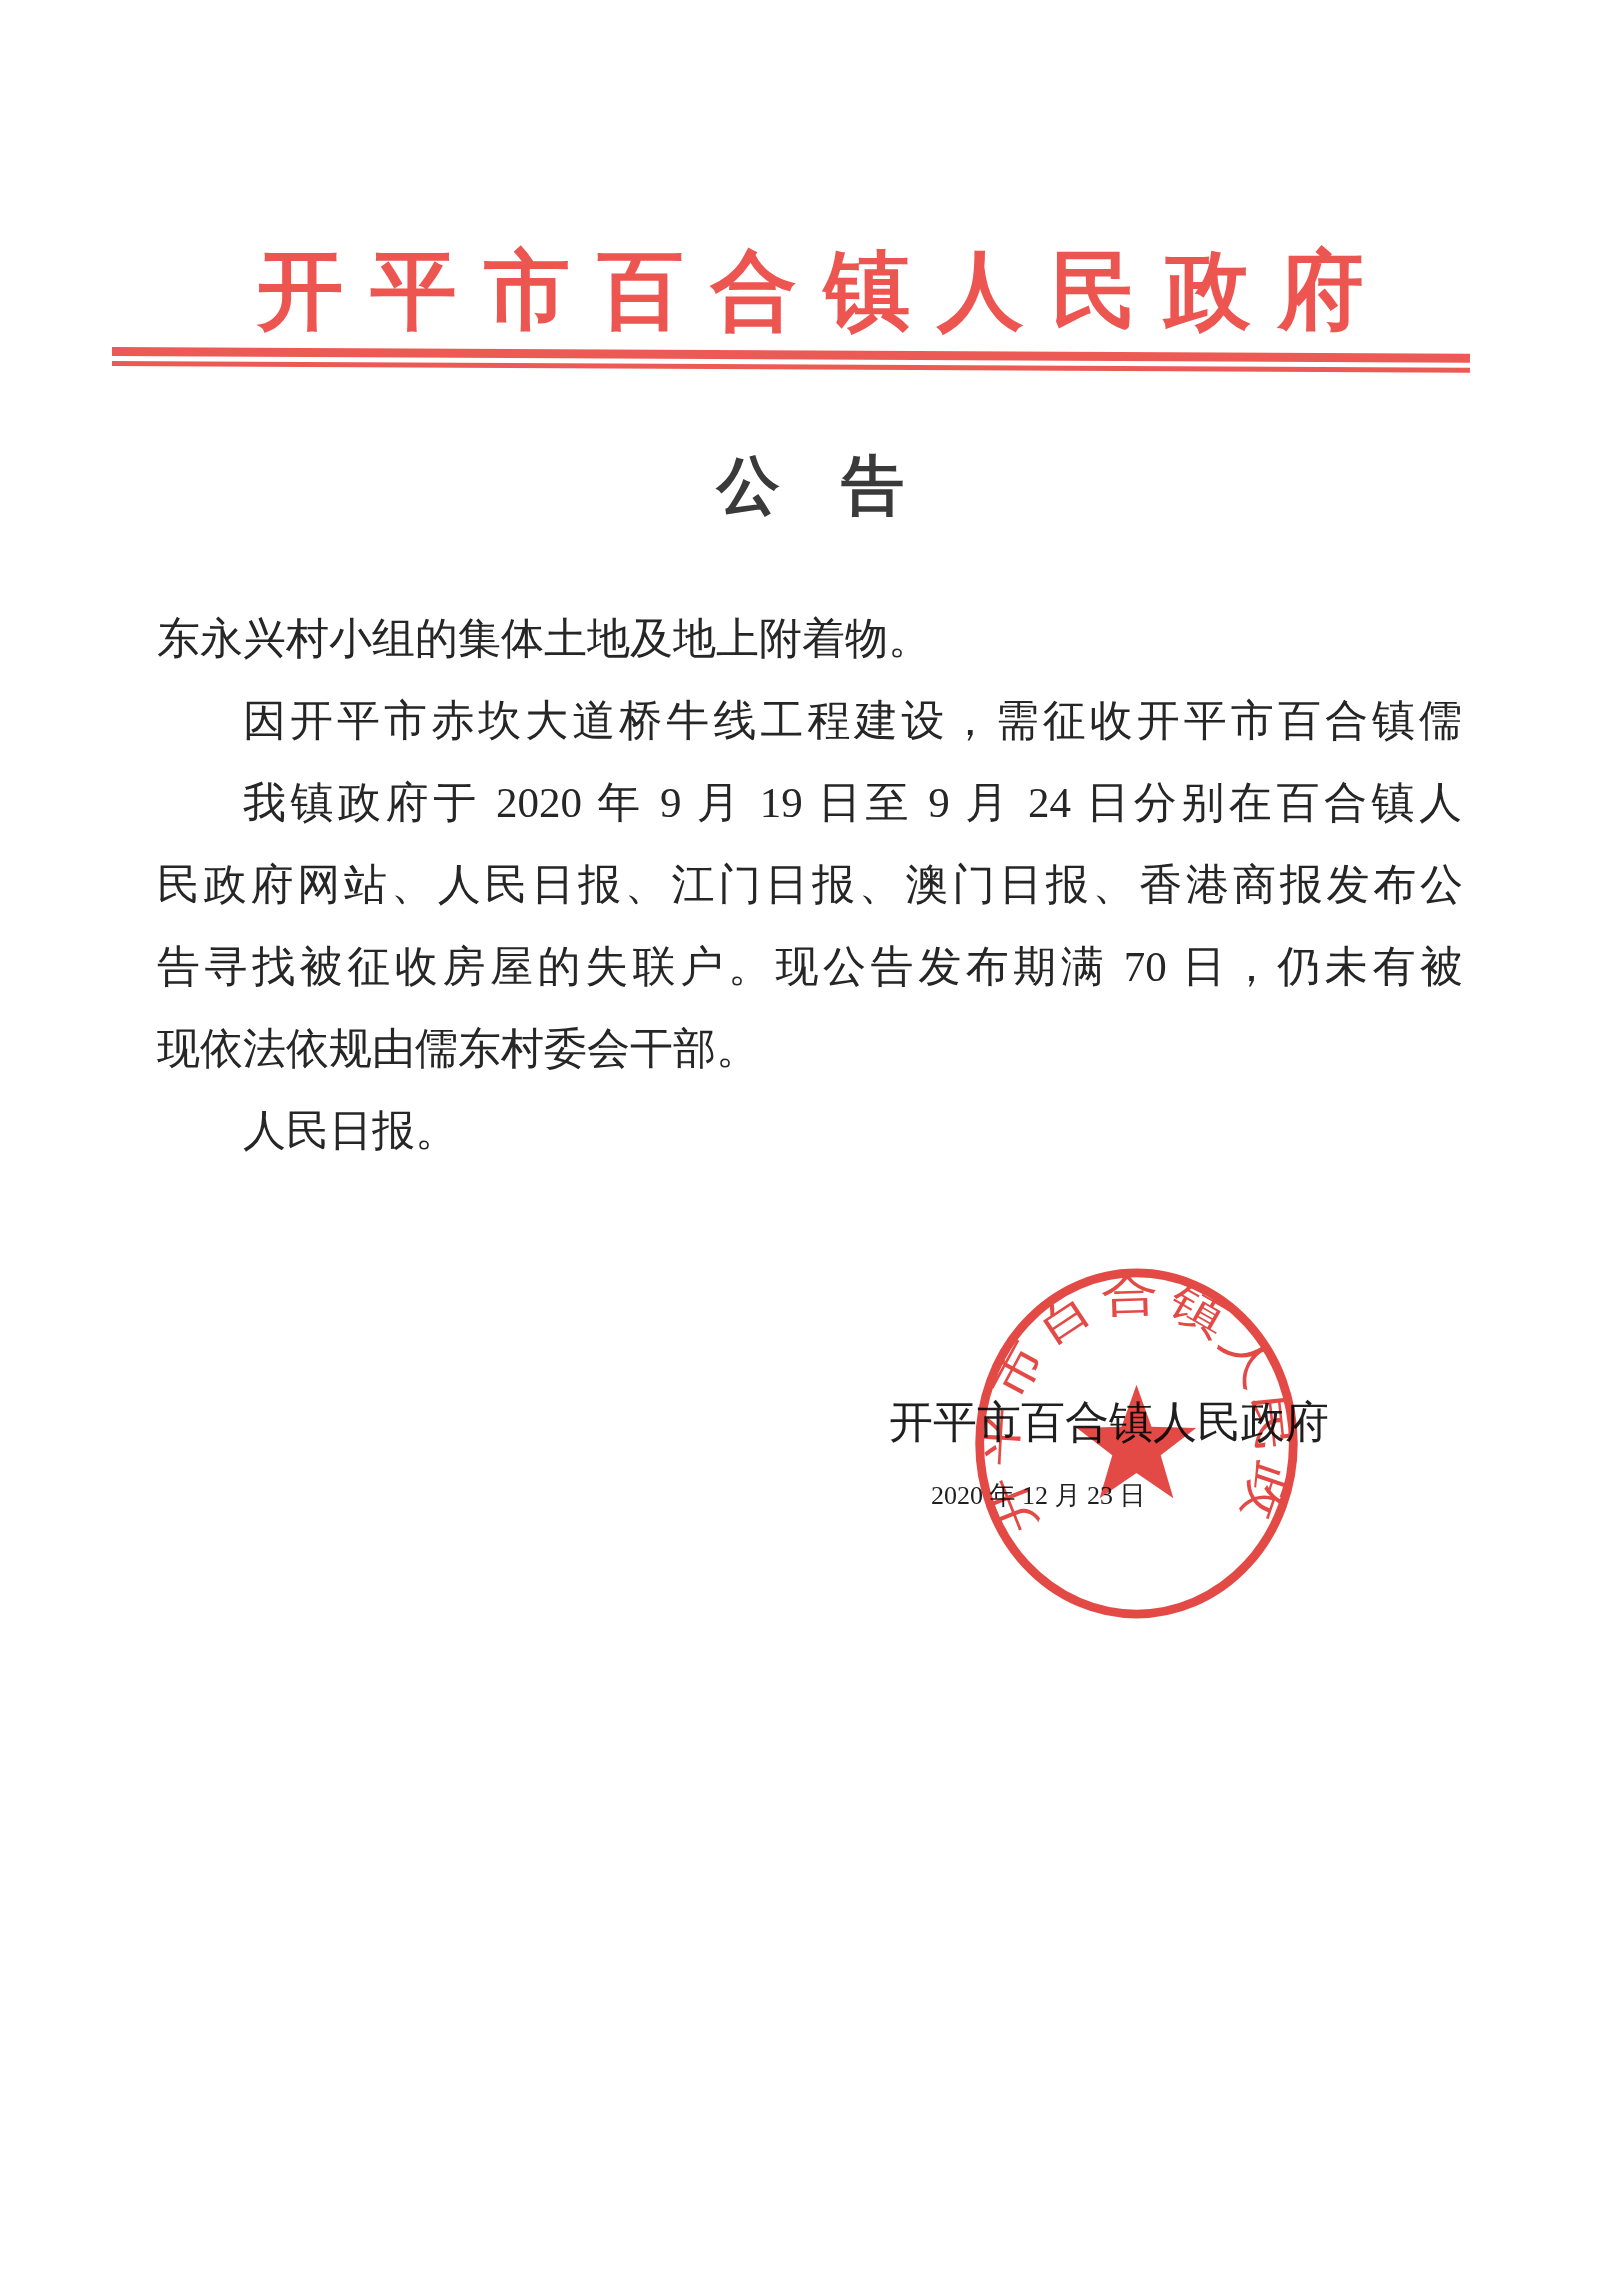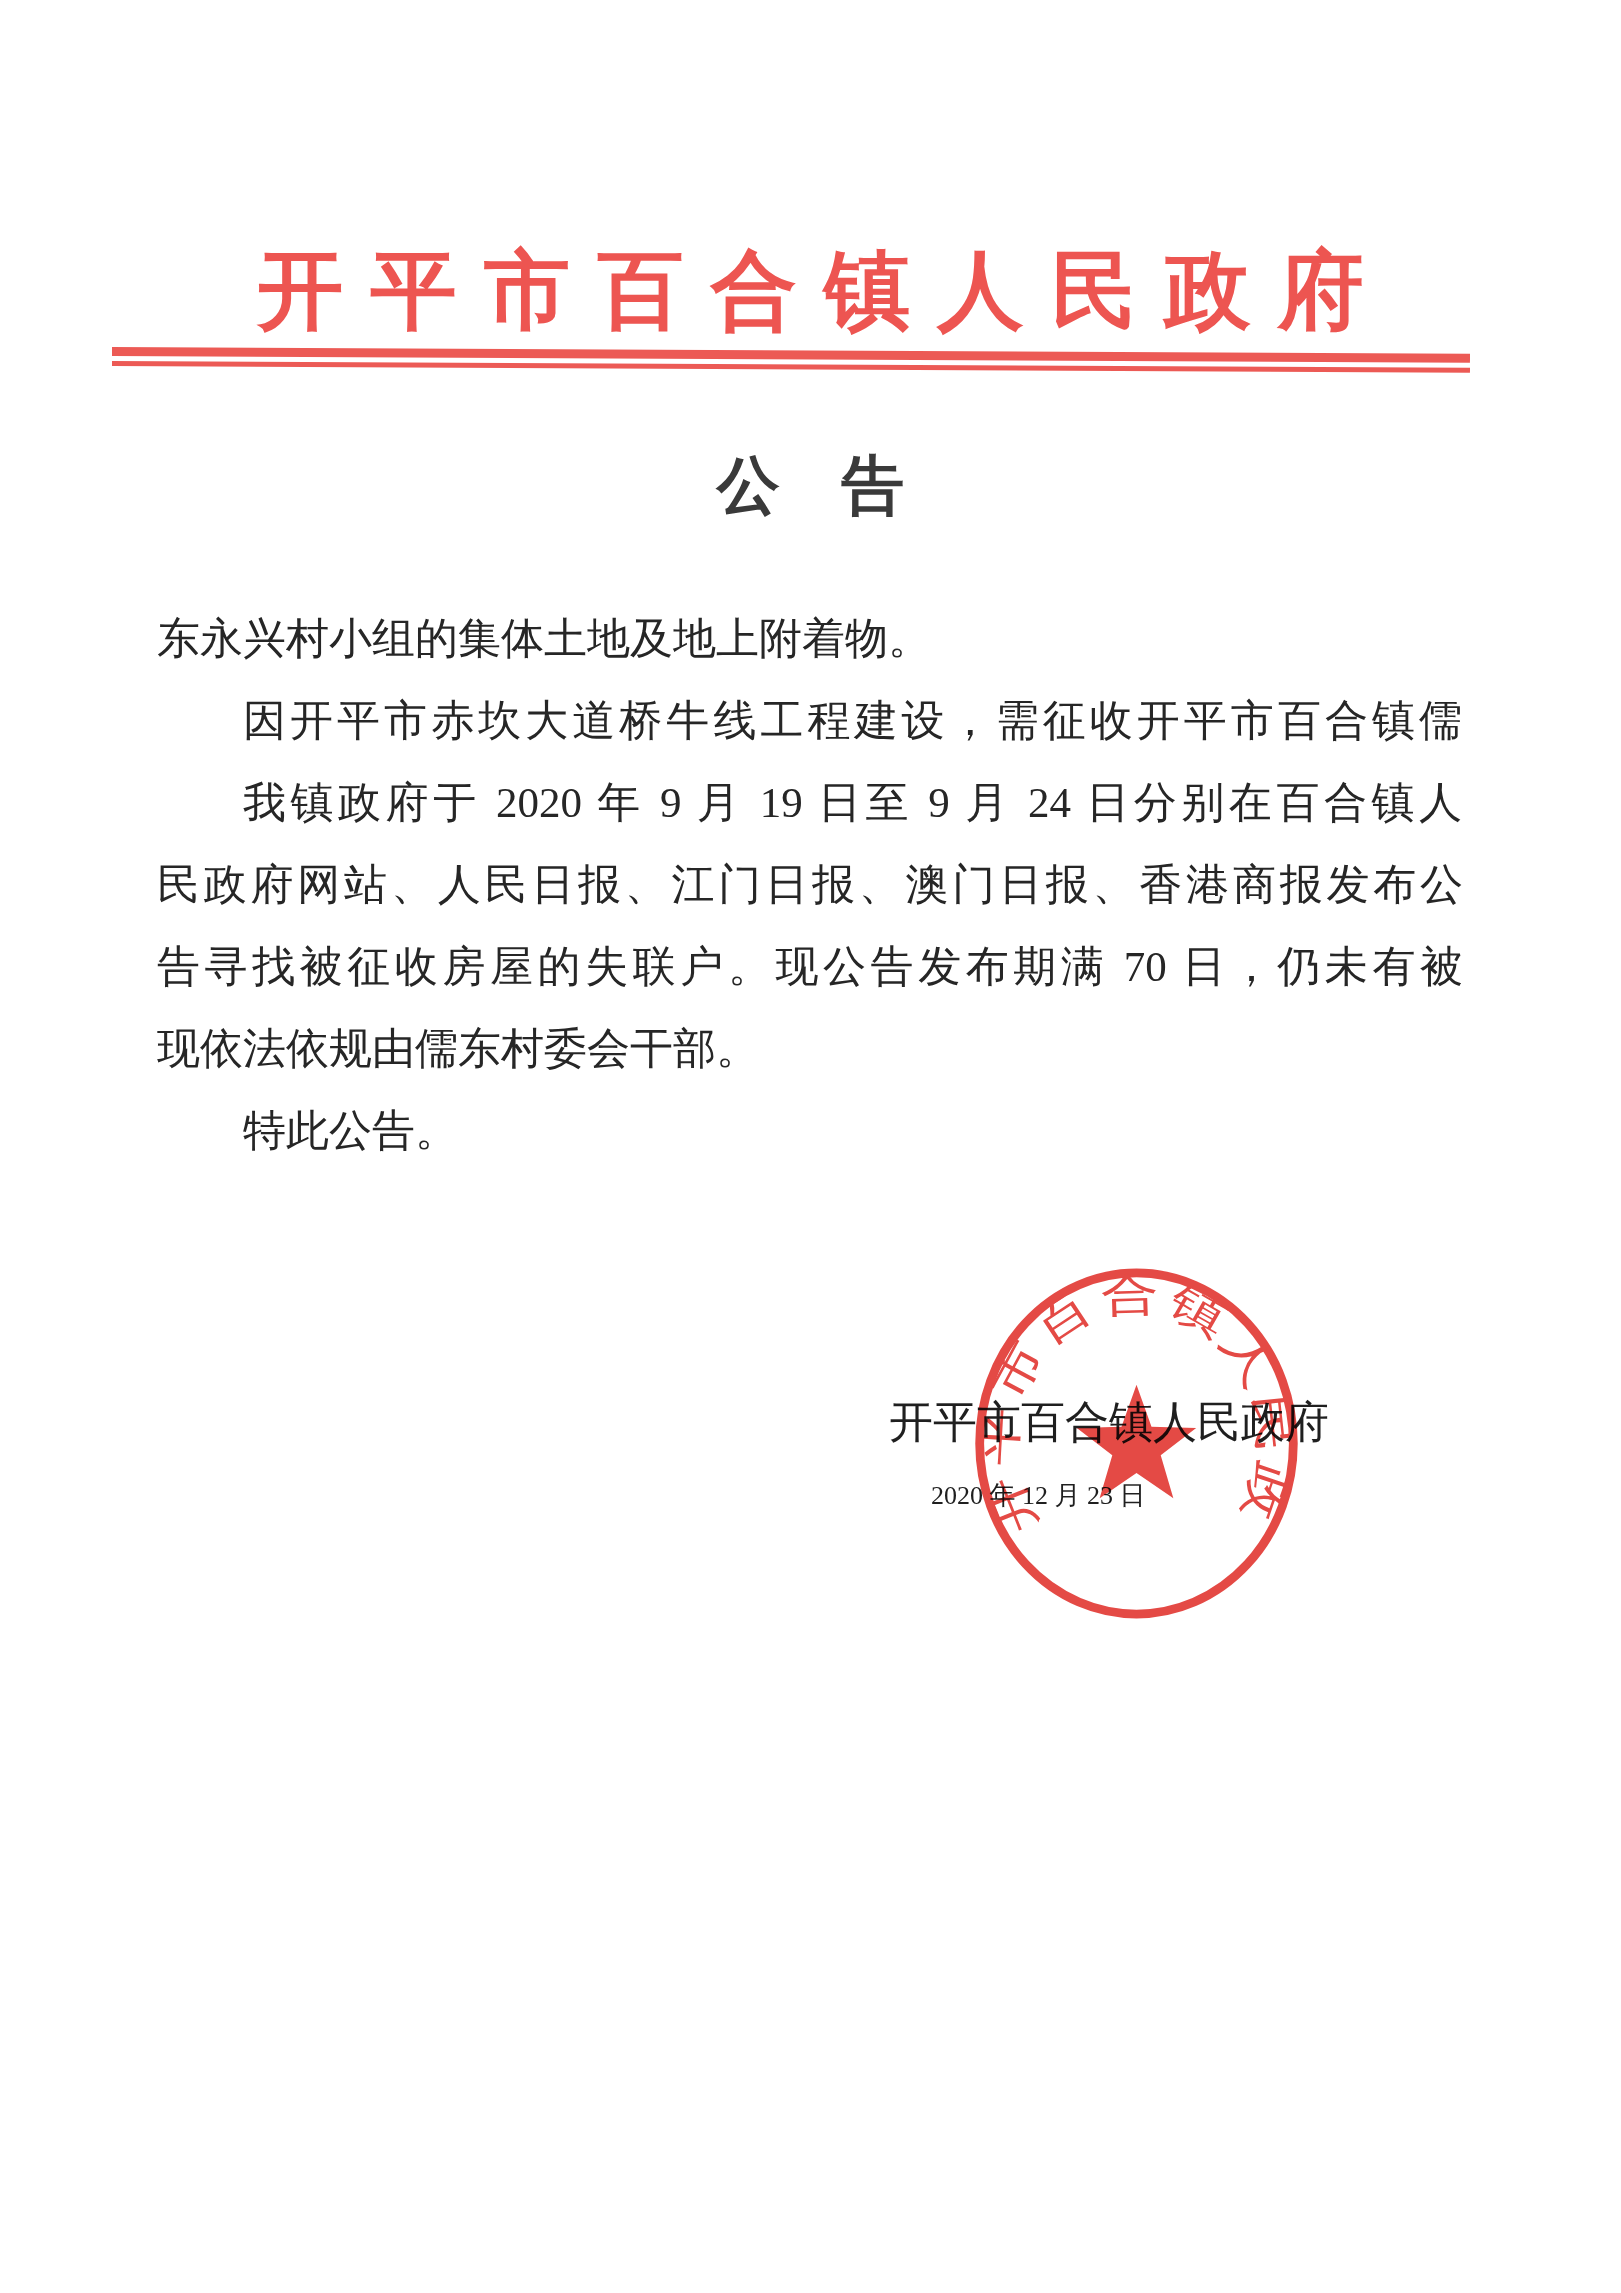--- a/index.html
+++ b/index.html
@@ -76,21 +76,21 @@
 
   <div class="doc-title">公 告</div>
 
   <div class="body-text">
     <div class="line">东永兴村小组的集体土地及地上附着物。</div>
     <div class="line just indent">因开平市赤坎大道桥牛线工程建设，需征收开平市百合镇儒</div>
     <div class="line just indent">我镇政府于 2020 年 9 月 19 日至 9 月 24 日分别在百合镇人</div>
     <div class="line just">民政府网站、人民日报、江门日报、澳门日报、香港商报发布公</div>
     <div class="line just">告寻找被征收房屋的失联户。现公告发布期满 70 日，仍未有被</div>
     <div class="line">现依法依规由儒东村委会干部。</div>
-    <div class="line indent">特此公告。</div>
+    <div class="line indent">人民日报。</div>
   </div>
 
   <div class="signature">开平市百合镇人民政府</div>
   <div class="sign-date">2020 年 12 月 23 日</div>
 
   <div class="seal">
     <svg width="345" height="365" viewBox="0 0 352 372">
       <ellipse cx="176" cy="186" rx="160" ry="174" fill="none" stroke="#e23c37" stroke-width="9"></ellipse>
       <polygon points="176,126 191.3,169 236.9,170.2 200.7,198 213.6,241.8 176,216 138.4,241.8 151.3,198 115.1,170.2 160.7,169" fill="#e23c37"></polygon>
       <path id="sealTextPath" d="M 81,273 A 124,136 0 1 1 271,273" fill="none"></path>

